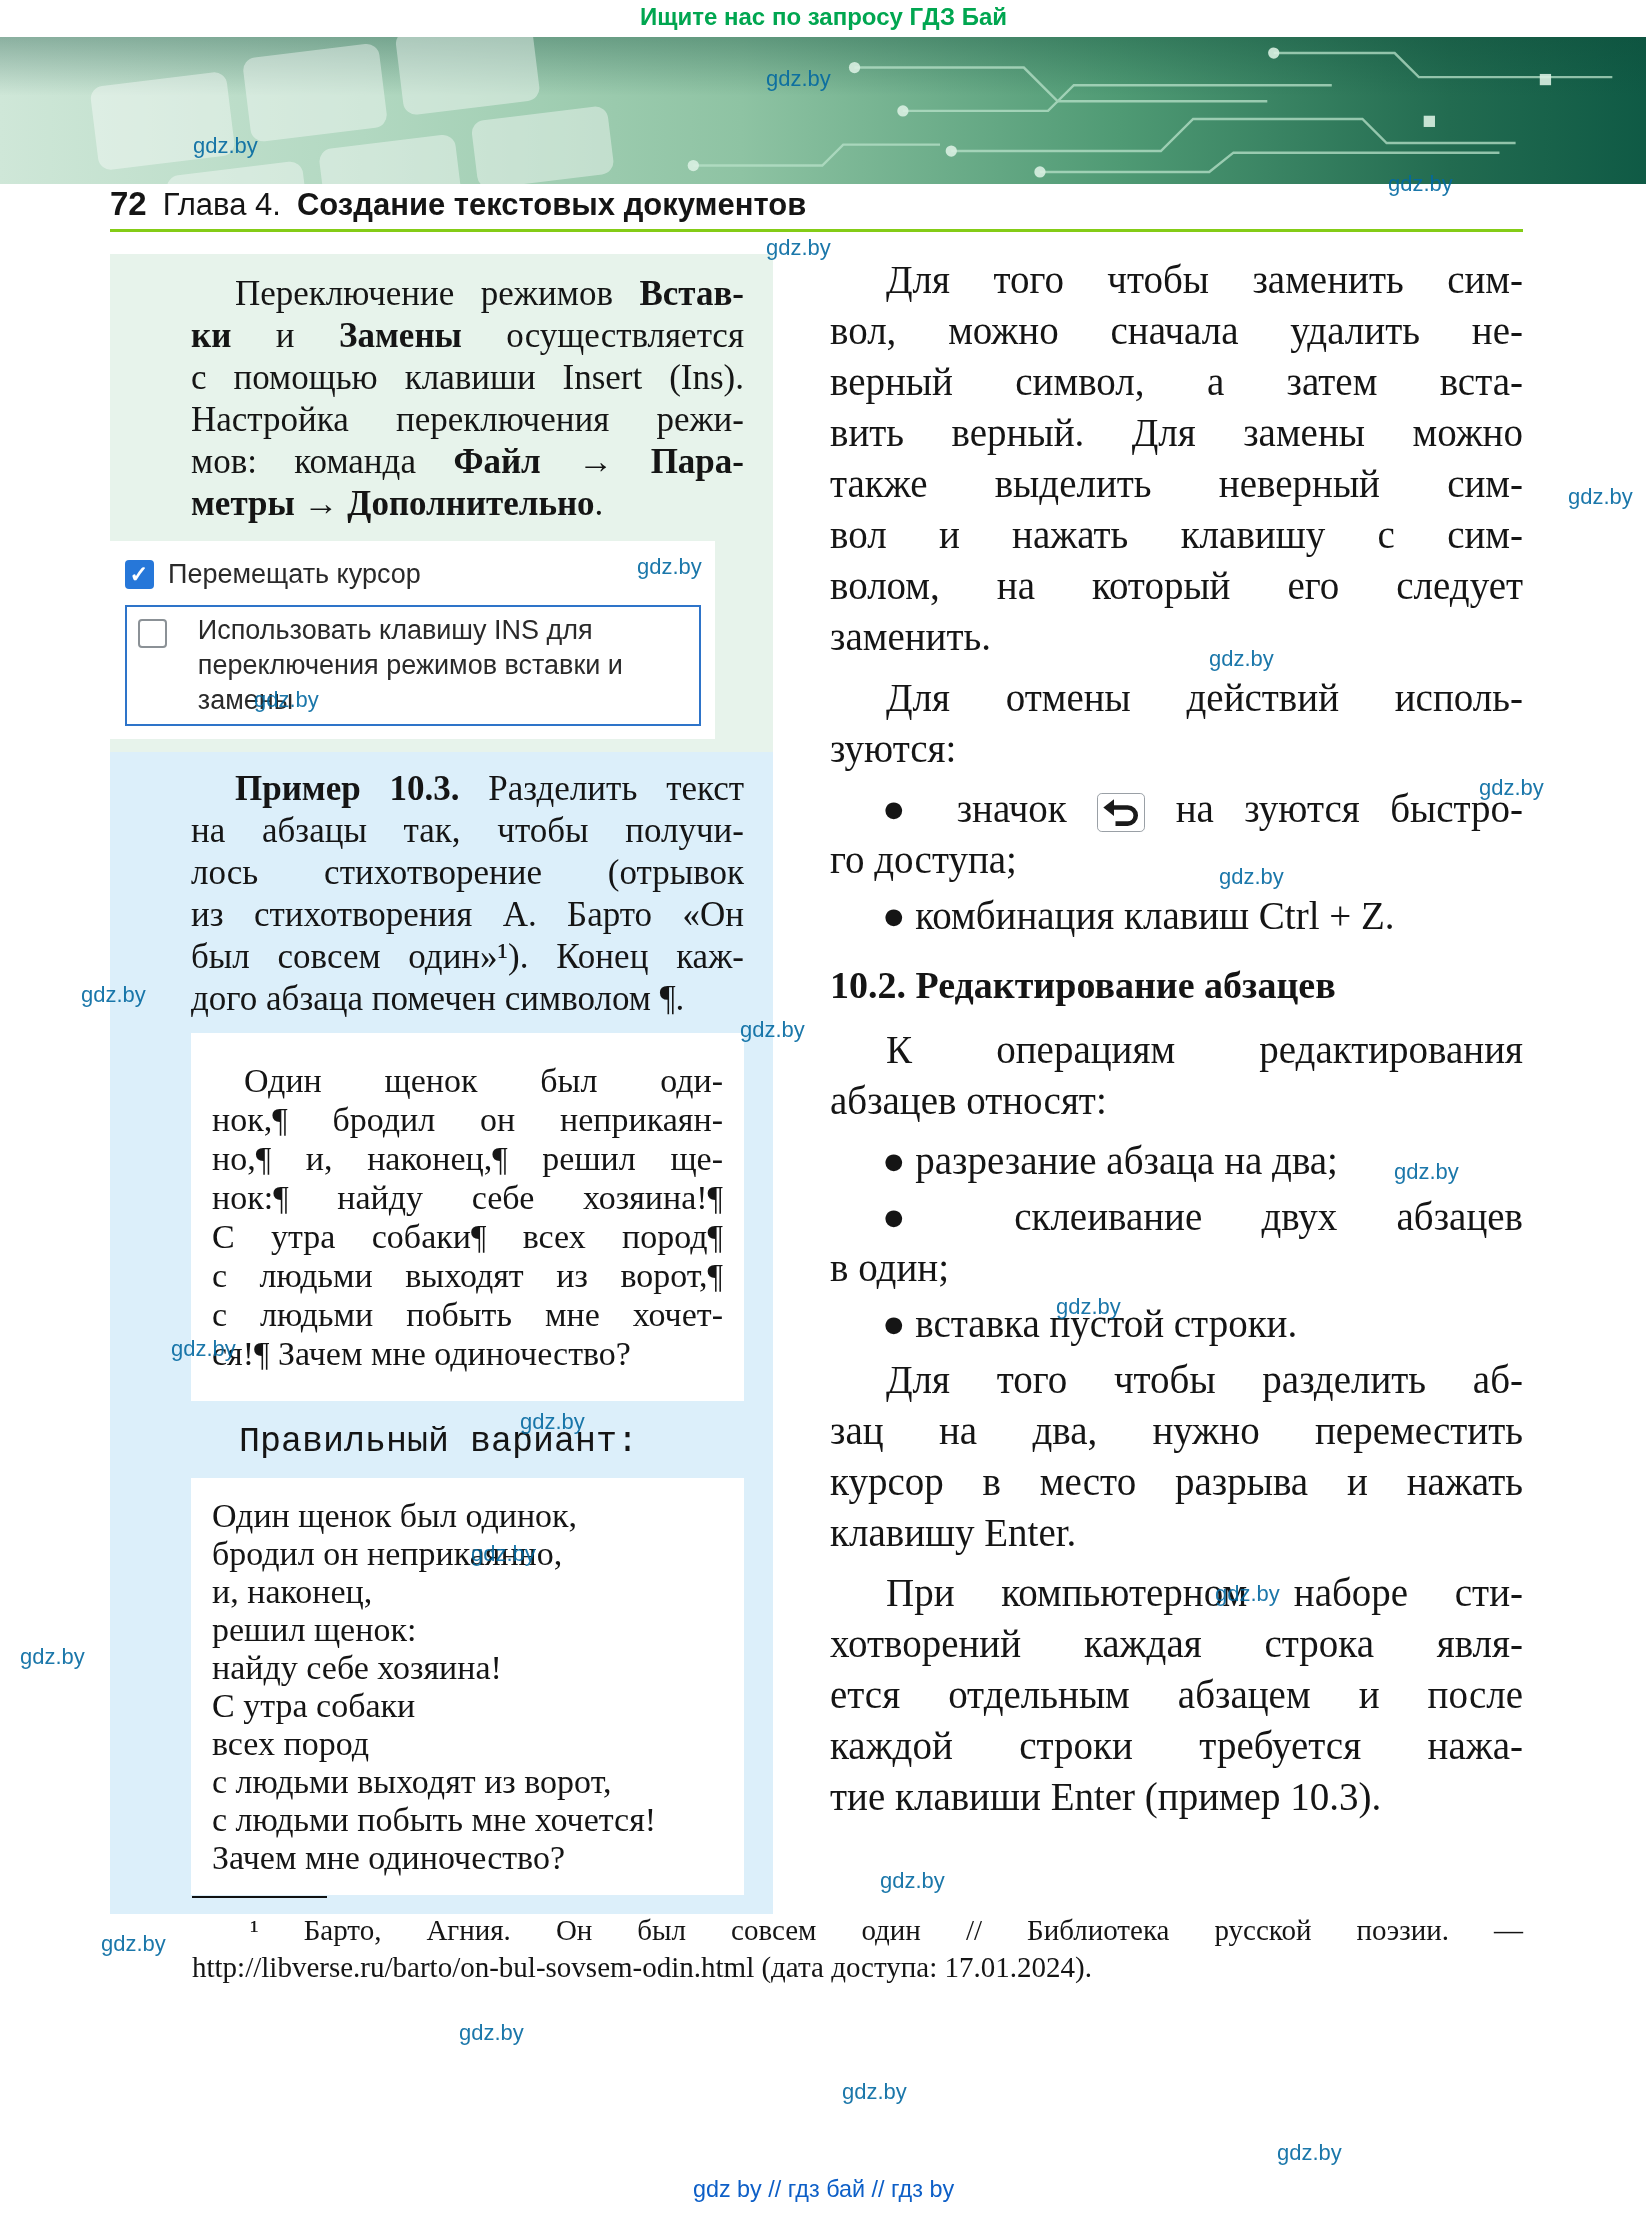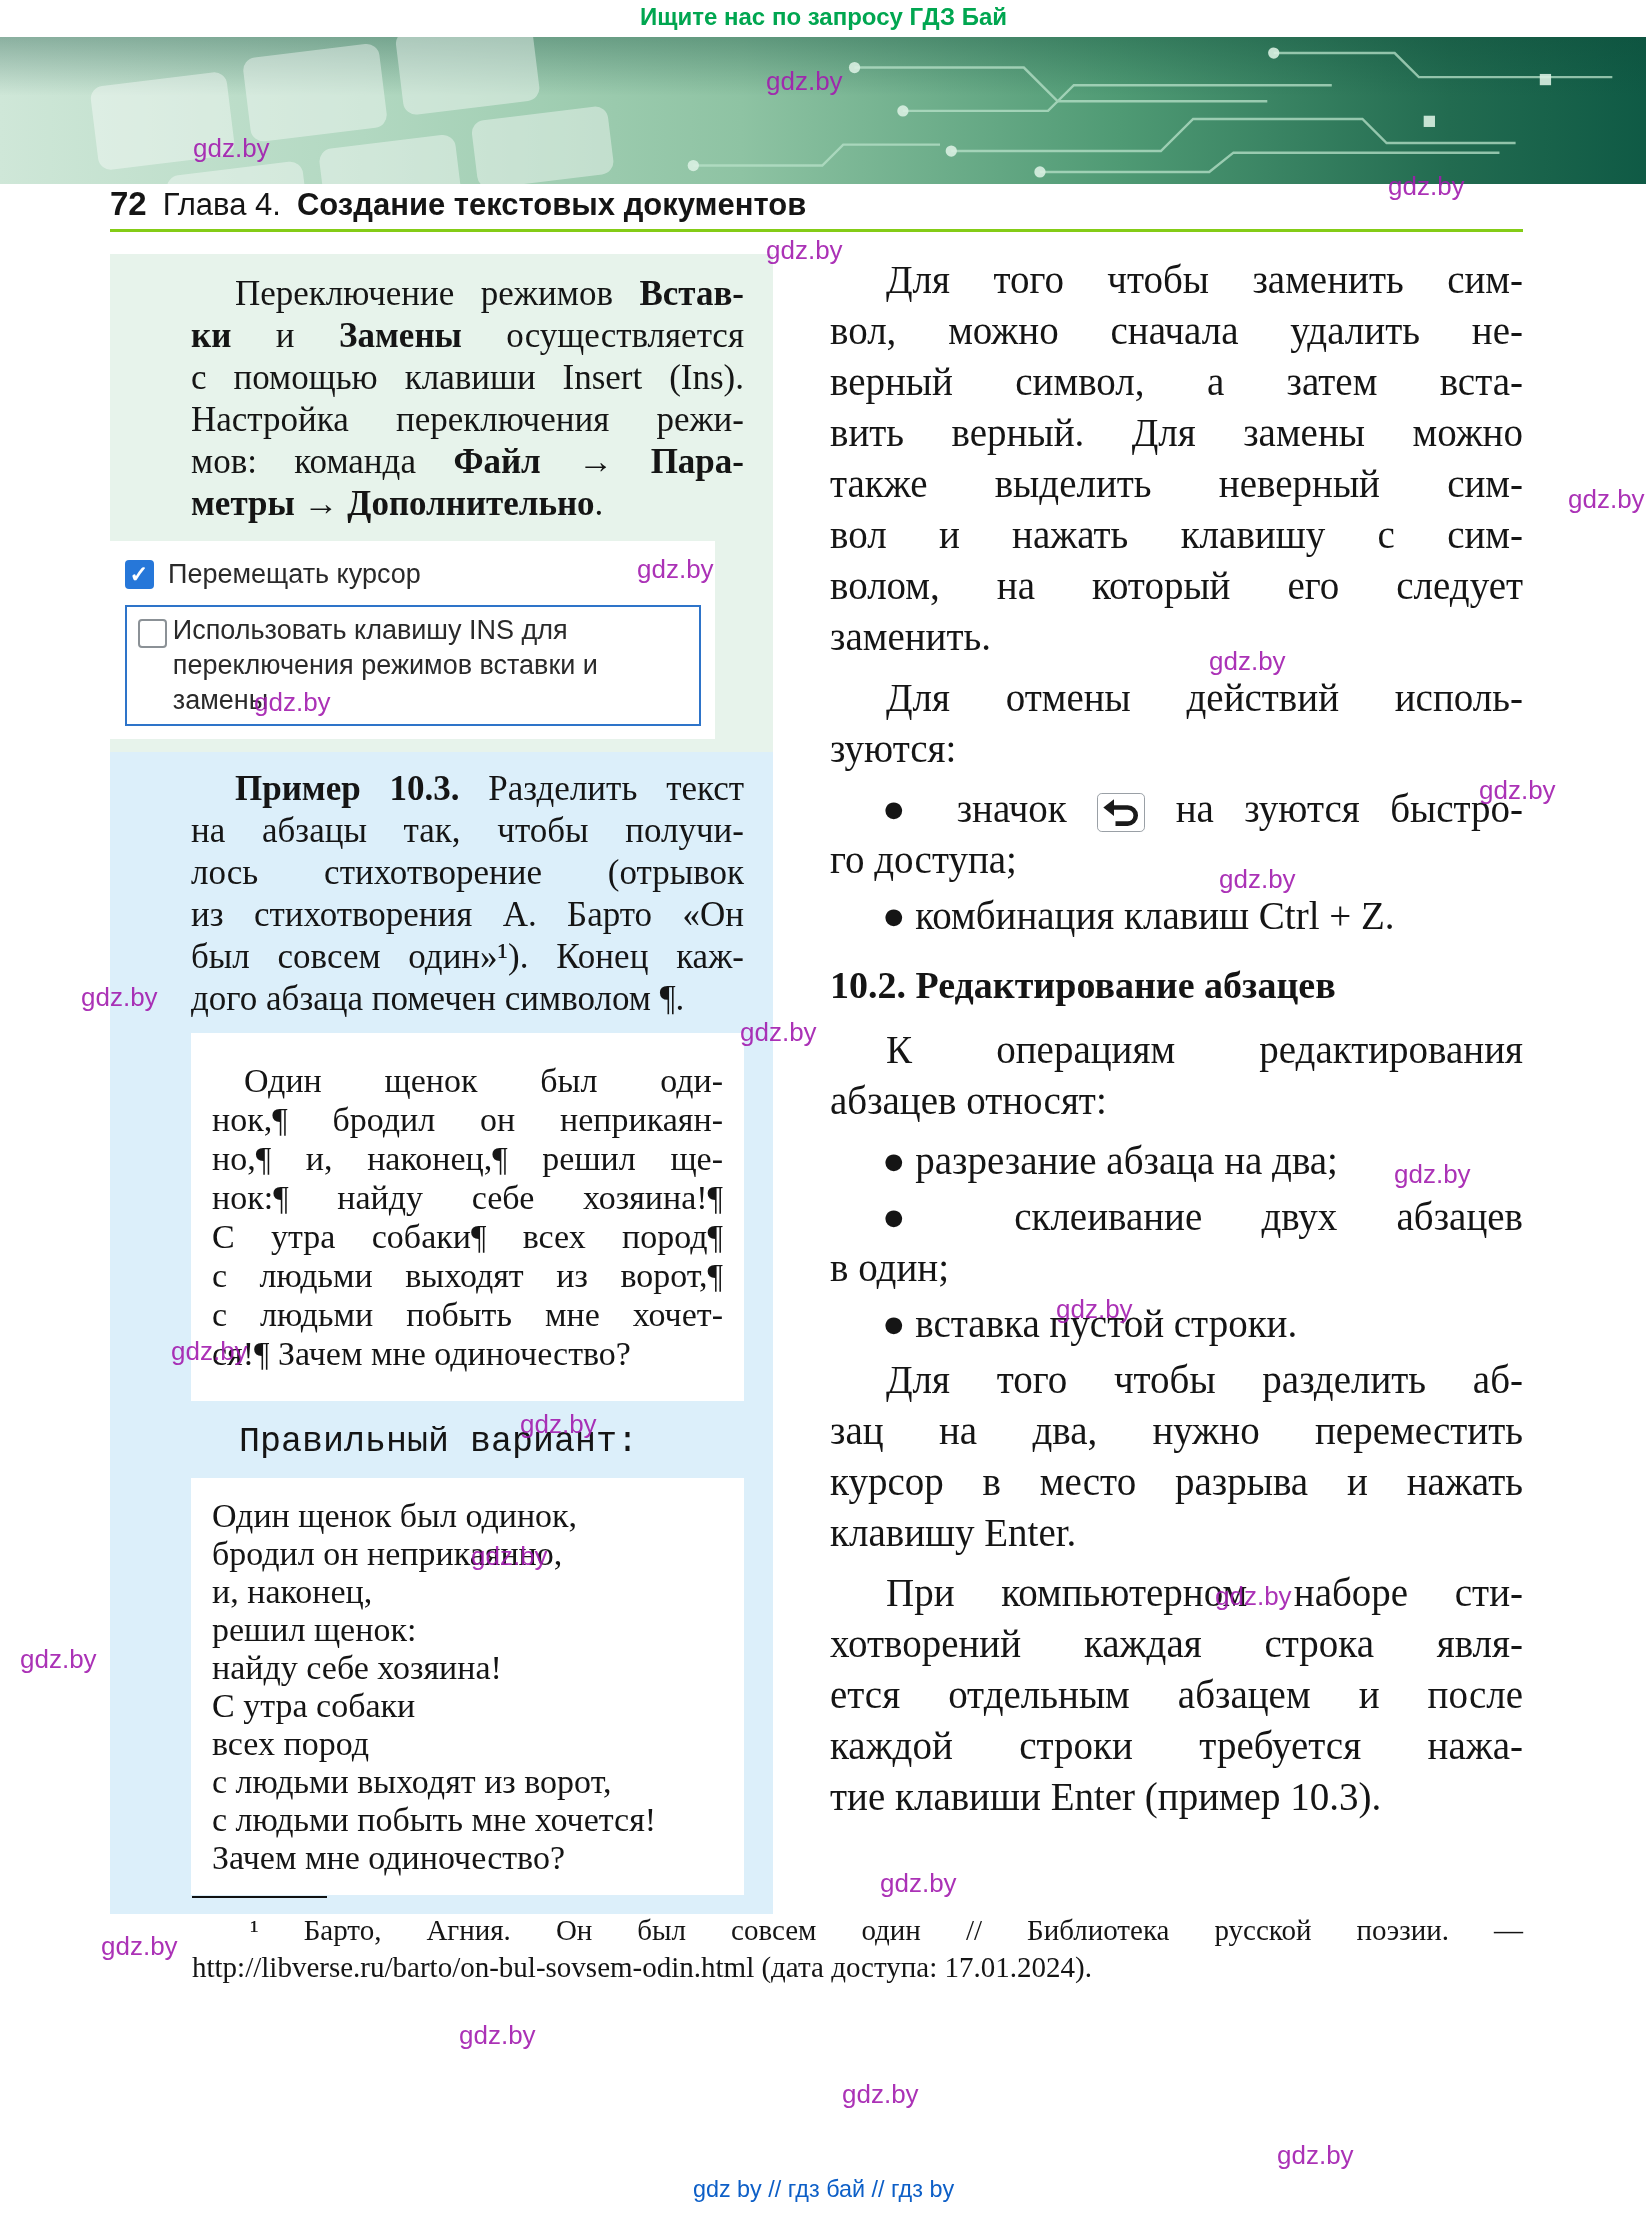--- a/index.html
+++ b/index.html
@@ -40,21 +40,21 @@
   .boxpara  { margin-left:81px; font-size:35px; line-height:42px; }
   .greenpara .jfirst, .expara .jfirst { text-indent:44px; }
 
   .optpanel { background:#ffffff; margin:16px 29px 0 0; padding:11.3px 14.5px 13px 14.5px;
               font-family:"Liberation Sans", sans-serif; font-size:27px; color:#2a2a2a; }
   .optrow { display:flex; align-items:center; gap:14.5px; height:44px; }
   .cb { width:29px; height:29px; flex:0 0 29px; border-radius:4px; }
   .cb.checked { background:#2677d9; color:#ffffff; display:flex; align-items:center;
                 justify-content:center; font-size:22.6px; font-weight:bold; }
   .cb.unchecked { background:#ffffff; border:2.4px solid #8b9196; }
-  .insbox { margin-top:8px; border:2.4px solid #2e74c9; display:flex; gap:6px;
+  .insbox { margin-top:8px; border:2.4px solid #2e74c9; display:flex; gap:31px;
             padding:6.4px 11.3px; align-items:flex-start; }
   .insbox .cb { margin-top:6.4px; }
   .inslabel { line-height:35px; }
 
   .whitebox { margin-left:81px; background:#ffffff; }
   .markedbox { margin-top:13px; padding:28px 21px; font-size:34px; line-height:39px; }
   .marked .jfirst { text-indent:32px; }
   .correctlabel { margin:19.3px 0 0 81px; text-indent:48px; font-size:35px; line-height:43px;font-family:Liberation Mono, monospace; }
   .correctbox { margin-top:14.5px; padding:18.5px 21px; font-size:34px; line-height:38px; }
 
@@ -70,22 +70,22 @@
                padding:1.6px 2.4px; }
   .undo-icon svg { display:block; width:100%; height:100%; }
 
   
   .footrule { position:absolute; left:192px; top:1896px; width:135px; height:2.4px; background:#111111; }
   .footnote { position:absolute; left:192px; top:1912px; width:1331px;
               font-size:29px; line-height:37px; }
   .footnote .jfirst { text-indent:58px; }
 
   
-  .wm { position:absolute; font-family:"Liberation Sans", sans-serif; font-size:26px;
-        color:#a21caf; opacity:.9; white-space:nowrap; }
+  .wm { position:absolute; font-family:"Liberation Sans", sans-serif; font-size:22px;
+        color:#0369a1; opacity:.9; white-space:nowrap; }
 
   .footerlinks { position:absolute; top:2176px; left:0; width:100%; text-align:center;
                  font-family:"Liberation Sans", sans-serif; font-size:23.4px; color:#0d5fc7; }
 </style>
 </head>
 <body>
 
 <div class="promo">Ищите нас по запросу ГДЗ Бай</div>
 
 <div class="banner">

